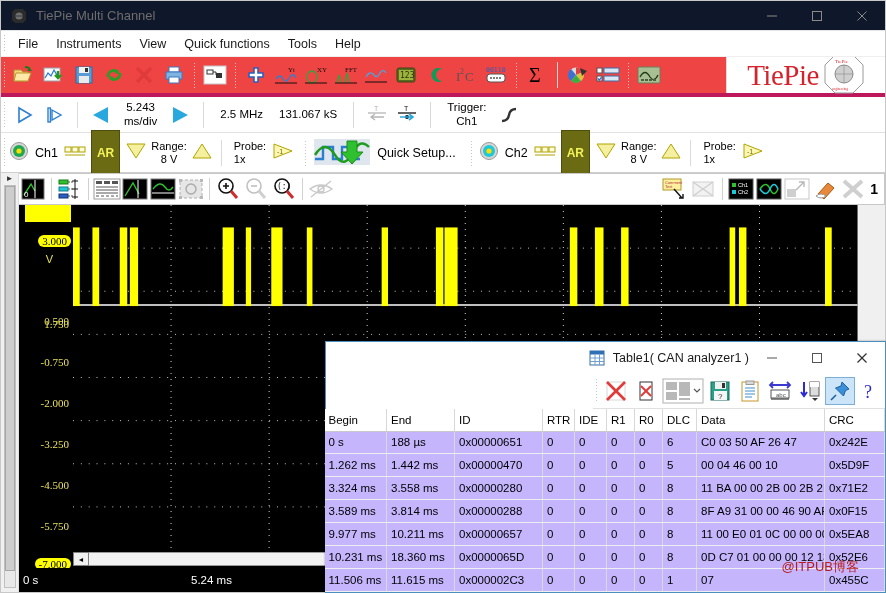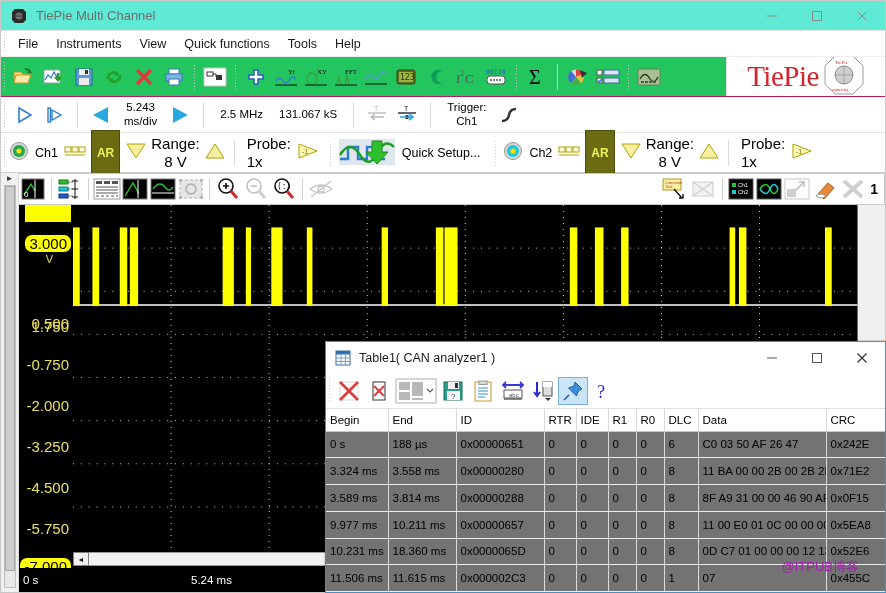--- a/index.html
+++ b/index.html
@@ -16,21 +16,21 @@
 
   
   #app-window {
     position:absolute; left:0; top:0; width:886px; height:593px;
     background:#ffffff; border:1px solid #c8c8c8;
     display:flex; flex-direction:column;
   }
 
   
   .titlebar {
-    height:30px; background:#5eead4; display:flex; align-items:center;
+    height:30px; background:#0f172a; display:flex; align-items:center;
     border-bottom:1px solid #e6e6e6; flex:none;
   }
   .titlebar .app-icon {
     width:16px;height:16px;margin-left:10px;margin-right:9px;flex:none;
   }
   .titlebar .title { font-size:13px; color:#6d6d6d; flex:1; }
   .wbtns { display:flex; height:30px; }
   .wbtn {
     width:45px;height:30px;display:flex;align-items:center;justify-content:center;
     color:#8a8a8a; font-size:13px;
@@ -45,21 +45,21 @@
     position:relative;
   }
   .menubar::before{
     content:""; position:absolute; left:2px; top:3px; bottom:3px; width:3px;
     background-image: radial-gradient(#c0c0c0 35%, transparent 36%);
     background-size:3px 3px;
   }
   .menu-item { padding:3px 9px; font-size:12.5px; color:#1a1a1a; }
 
   
-  .toolbar-wrap { display:flex; flex:none; border-bottom:1px solid #be185d; height:40px; background:#22c55e;}
+  .toolbar-wrap { display:flex; flex:none; border-bottom:4px solid #be185d; height:40px; background:#ef4444;}
   .toolbar {
     flex:1; display:flex; align-items:center; padding-left:8px; position:relative;
     border-right:1px solid #dcdcdc;
   }
   .toolbar::before{
     content:""; position:absolute; left:2px; top:4px; bottom:4px; width:3px;
     background-image: radial-gradient(#c8c8c8 35%, transparent 36%);
     background-size:3px 3px;
   }
   .tb-btn { width:30px;height:30px;display:flex;align-items:center;justify-content:center;flex:none;}
@@ -87,21 +87,21 @@
   .row3 {
     height:40px; display:flex; align-items:center; background:#fff; flex:none;
     border-bottom:1px solid #cfcfcf; padding-left:8px; position:relative;
   }
   .chan-grp { display:flex; align-items:center; }
   .chan-name { font-size:12.5px; margin:0 6px; }
   .ar-box {
     background:#6b6b13; color:#f2f25a; font-size:12px; font-weight:bold;
     padding:15px 5px; border:1px solid #4d4d0d; margin:0 5px;
   }
-  .small-lbl { font-size:15px; line-height:1.15; text-align:center; padding:0 4px;}
+  .small-lbl { font-size:11px; line-height:1.15; text-align:center; padding:0 4px;}
 
   
   .scope-area { flex:1; display:flex; position:relative; background:#f0f0f0; }
   .left-scroll {
     width:18px; background:#f0f0f0; display:flex; flex-direction:column; align-items:center;
     border-right:1px solid #ddd;
   }
   .ls-arrow { font-size:8px; color:#333; height:12px; line-height:12px;}
   .ls-track { flex:1; width:12px; background:#e8e8e8; border:1px solid #c0c0c0; margin:0 0 4px 0;}
   .ls-thumb { width:100%; height:96%; background:#cdcdcd; border:1px solid #a6a6a6;}
@@ -112,63 +112,64 @@
     border:1px solid #c8c8c8; border-left:0; flex:none;
   }
   .stb-btn { width:28px;height:26px;display:flex;align-items:center;justify-content:center;flex:none;}
   .stb-sep { width:1px;height:22px;background:#d0d0d0;margin:0 4px;flex:none;}
   .stb-num { font-size:14px;font-weight:bold;margin-left:3px;margin-right:6px;}
 
   .scope-body { flex:1; display:flex; background:#000; position:relative; }
   .yaxis { width:54px; background:#000; position:relative; flex:none;}
   .y-top-bar { position:absolute;left:6px;top:0;width:46px;height:17px;background:#ffff00;}
   .ytick {
-    position:absolute; right:4px; color:#e8e05a; font-size:15px; text-align:right;
-    font-family:Liberation Sans, sans-serif; white-space:nowrap;
+    position:absolute; right:4px; color:#e8e05a; font-size:11px; text-align:right;
+    font-family:Liberation Serif, serif; white-space:nowrap;
   }
   .ytick.hl { background:#ffff00; color:#000; border-radius:7px; padding:0 4px; right:2px;}
   .yunit { position:absolute; color:#e8e05a; font-size:11px; right:20px; }
   .plot { flex:1; background:#000; position:relative; overflow:hidden; }
   .hscroll-row { height:18px; background:#000; display:flex; align-items:center; padding-left:54px; flex:none;}
   .hs-btn { width:16px;height:14px;background:#f0f0f0;border:1px solid #808080;
             display:flex;align-items:center;justify-content:center;font-size:7px;color:#000;}
   .hs-track { flex:1;height:14px;background:#f2f2f2;border:1px solid #9a9a9a;border-left:0;}
   .xaxis { height:24px; background:#000; display:flex; align-items:center; position:relative; flex:none;}
   .xtick { position:absolute; color:#ffffff; font-size:11.5px; }
 
   
   #table-window {
     position:absolute; left:325px; top:341px; width:561px; height:252px;
     background:#ffffff; border:1px solid #4a8fbd; display:flex; flex-direction:column;
     box-shadow:0 0 2px rgba(0,0,0,.35);
+    align-items:flex-end;
   }
   .tw-title { height:31px; display:flex; align-items:center; background:#fff; flex:none;}
   .tw-title .ticon { width:16px;height:16px;margin:0 8px 0 9px; flex:none;}
   .tw-title .ttxt { font-size:12.5px; color:#1a1a1a; flex:1; }
   .tw-toolbar {
     height:36px; background:#fff; display:flex; align-items:center; padding-left:8px;
     border-bottom:1px solid #e0e0e0; flex:none; position:relative;
   }
   .tw-toolbar::before{
     content:""; position:absolute; left:2px; top:5px; bottom:5px; width:3px;
     background-image: radial-gradient(#c8c8c8 35%, transparent 36%);
     background-size:3px 3px;
   }
   .ttb-btn { width:30px;height:28px;display:flex;align-items:center;justify-content:center;flex:none;}
   .ttb-btn.active { background:#cce4f7; border:1px solid #7aaedb;}
-  .grid-wrap { flex:1; display:flex; overflow:hidden; background:#737373; }
+  .grid-wrap { flex:1; display:flex; overflow:hidden; background:#c4b5fd; }
   table.can { border-collapse:collapse; width:100%; font-size:11.5px; table-layout:fixed;}
   table.can th, table.can td {
     border-right:1px solid #d9d9d9; border-bottom:1px solid #ededed;
     padding:2px 4px; text-align:left; font-weight:normal; white-space:nowrap;
     height:22px; overflow:hidden;
   }
   table.can th { border-bottom:1px solid #c9c9c9; background:#fff; }
   .watermark {
-    position:absolute; right:26px; bottom:16px; font-size:13px; color:#a21caf;
+    position:absolute; right:26px; bottom:16px; font-size:13px; color:#b91c1c;
     pointer-events:none; white-space:nowrap;
   }
 </style>
 </head>
 <body>
 
 <div id="app-window">
 
   <div class="titlebar">
     <span class="app-icon">
@@ -927,20 +928,32 @@
             <td>0x00000651</td>
             <td>0</td>
             <td>0</td>
             <td>0</td>
             <td>0</td>
             <td>6</td>
             <td>C0 03 50 AF 26 47</td>
             <td>0x242E</td>
           </tr>
           <tr>
+            <td>1.262 ms</td>
+            <td>1.442 ms</td>
+            <td>0x00000470</td>
+            <td>0</td>
+            <td>0</td>
+            <td>0</td>
+            <td>0</td>
+            <td>5</td>
+            <td>00 04 46 00 10</td>
+            <td>0x5D9F</td>
+          </tr>
+          <tr>
             <td>3.324 ms</td>
             <td>3.558 ms</td>
             <td>0x00000280</td>
             <td>0</td>
             <td>0</td>
             <td>0</td>
             <td>0</td>
             <td>8</td>
             <td>11 BA 00 00 2B 00 2B 2B</td>
             <td>0x71E2</td>

